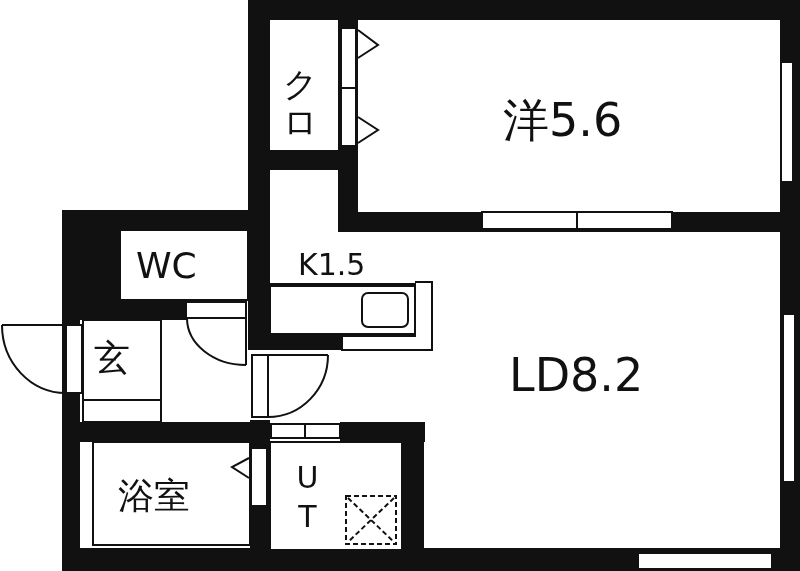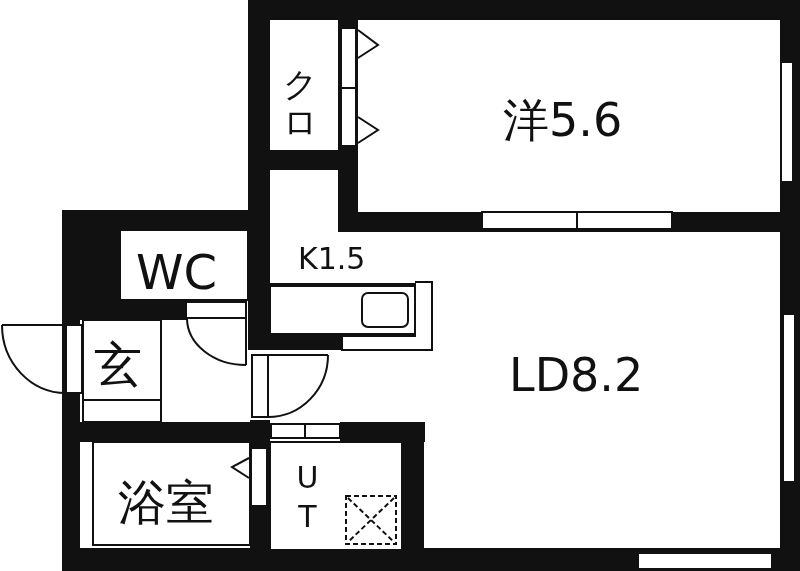--- a/index.html
+++ b/index.html
@@ -1,21 +1,21 @@
 <!DOCTYPE html>
 <html><head>
 <meta charset="utf-8">
 <style>
   html, body { margin: 0; padding: 0; background: #ffffff; }
   body { width: 800px; height: 571px; overflow: hidden; position: relative; }
   #plan { position: absolute; left: 0; top: 0; }
   .lbl { position: absolute; font-family: "DejaVu Sans", "Liberation Sans", sans-serif; color: #111; white-space: nowrap; line-height: 1; }
   .lbl-big { font-size: 46px; }
-  .lbl-mid { font-size: 48px; }
-  .lbl-small { font-size: 30px; }
+  .lbl-mid { font-size: 36px; }
+  .lbl-small { font-size: 30px; margin-top: 6px; }
   .lbl-kana { font-size: 34px; writing-mode: vertical-rl; letter-spacing: 6px; }
   .lbl-ut { font-size: 30px; writing-mode: vertical-rl; text-orientation: upright; letter-spacing: 4px; }
 </style>
 </head>
 <body>
 
 <svg id="plan" width="800" height="571" viewBox="0 0 800 571" xmlns="http://www.w3.org/2000/svg">
   <g fill="#111111">
 
     <rect x="248" y="0" width="552" height="20"></rect>

